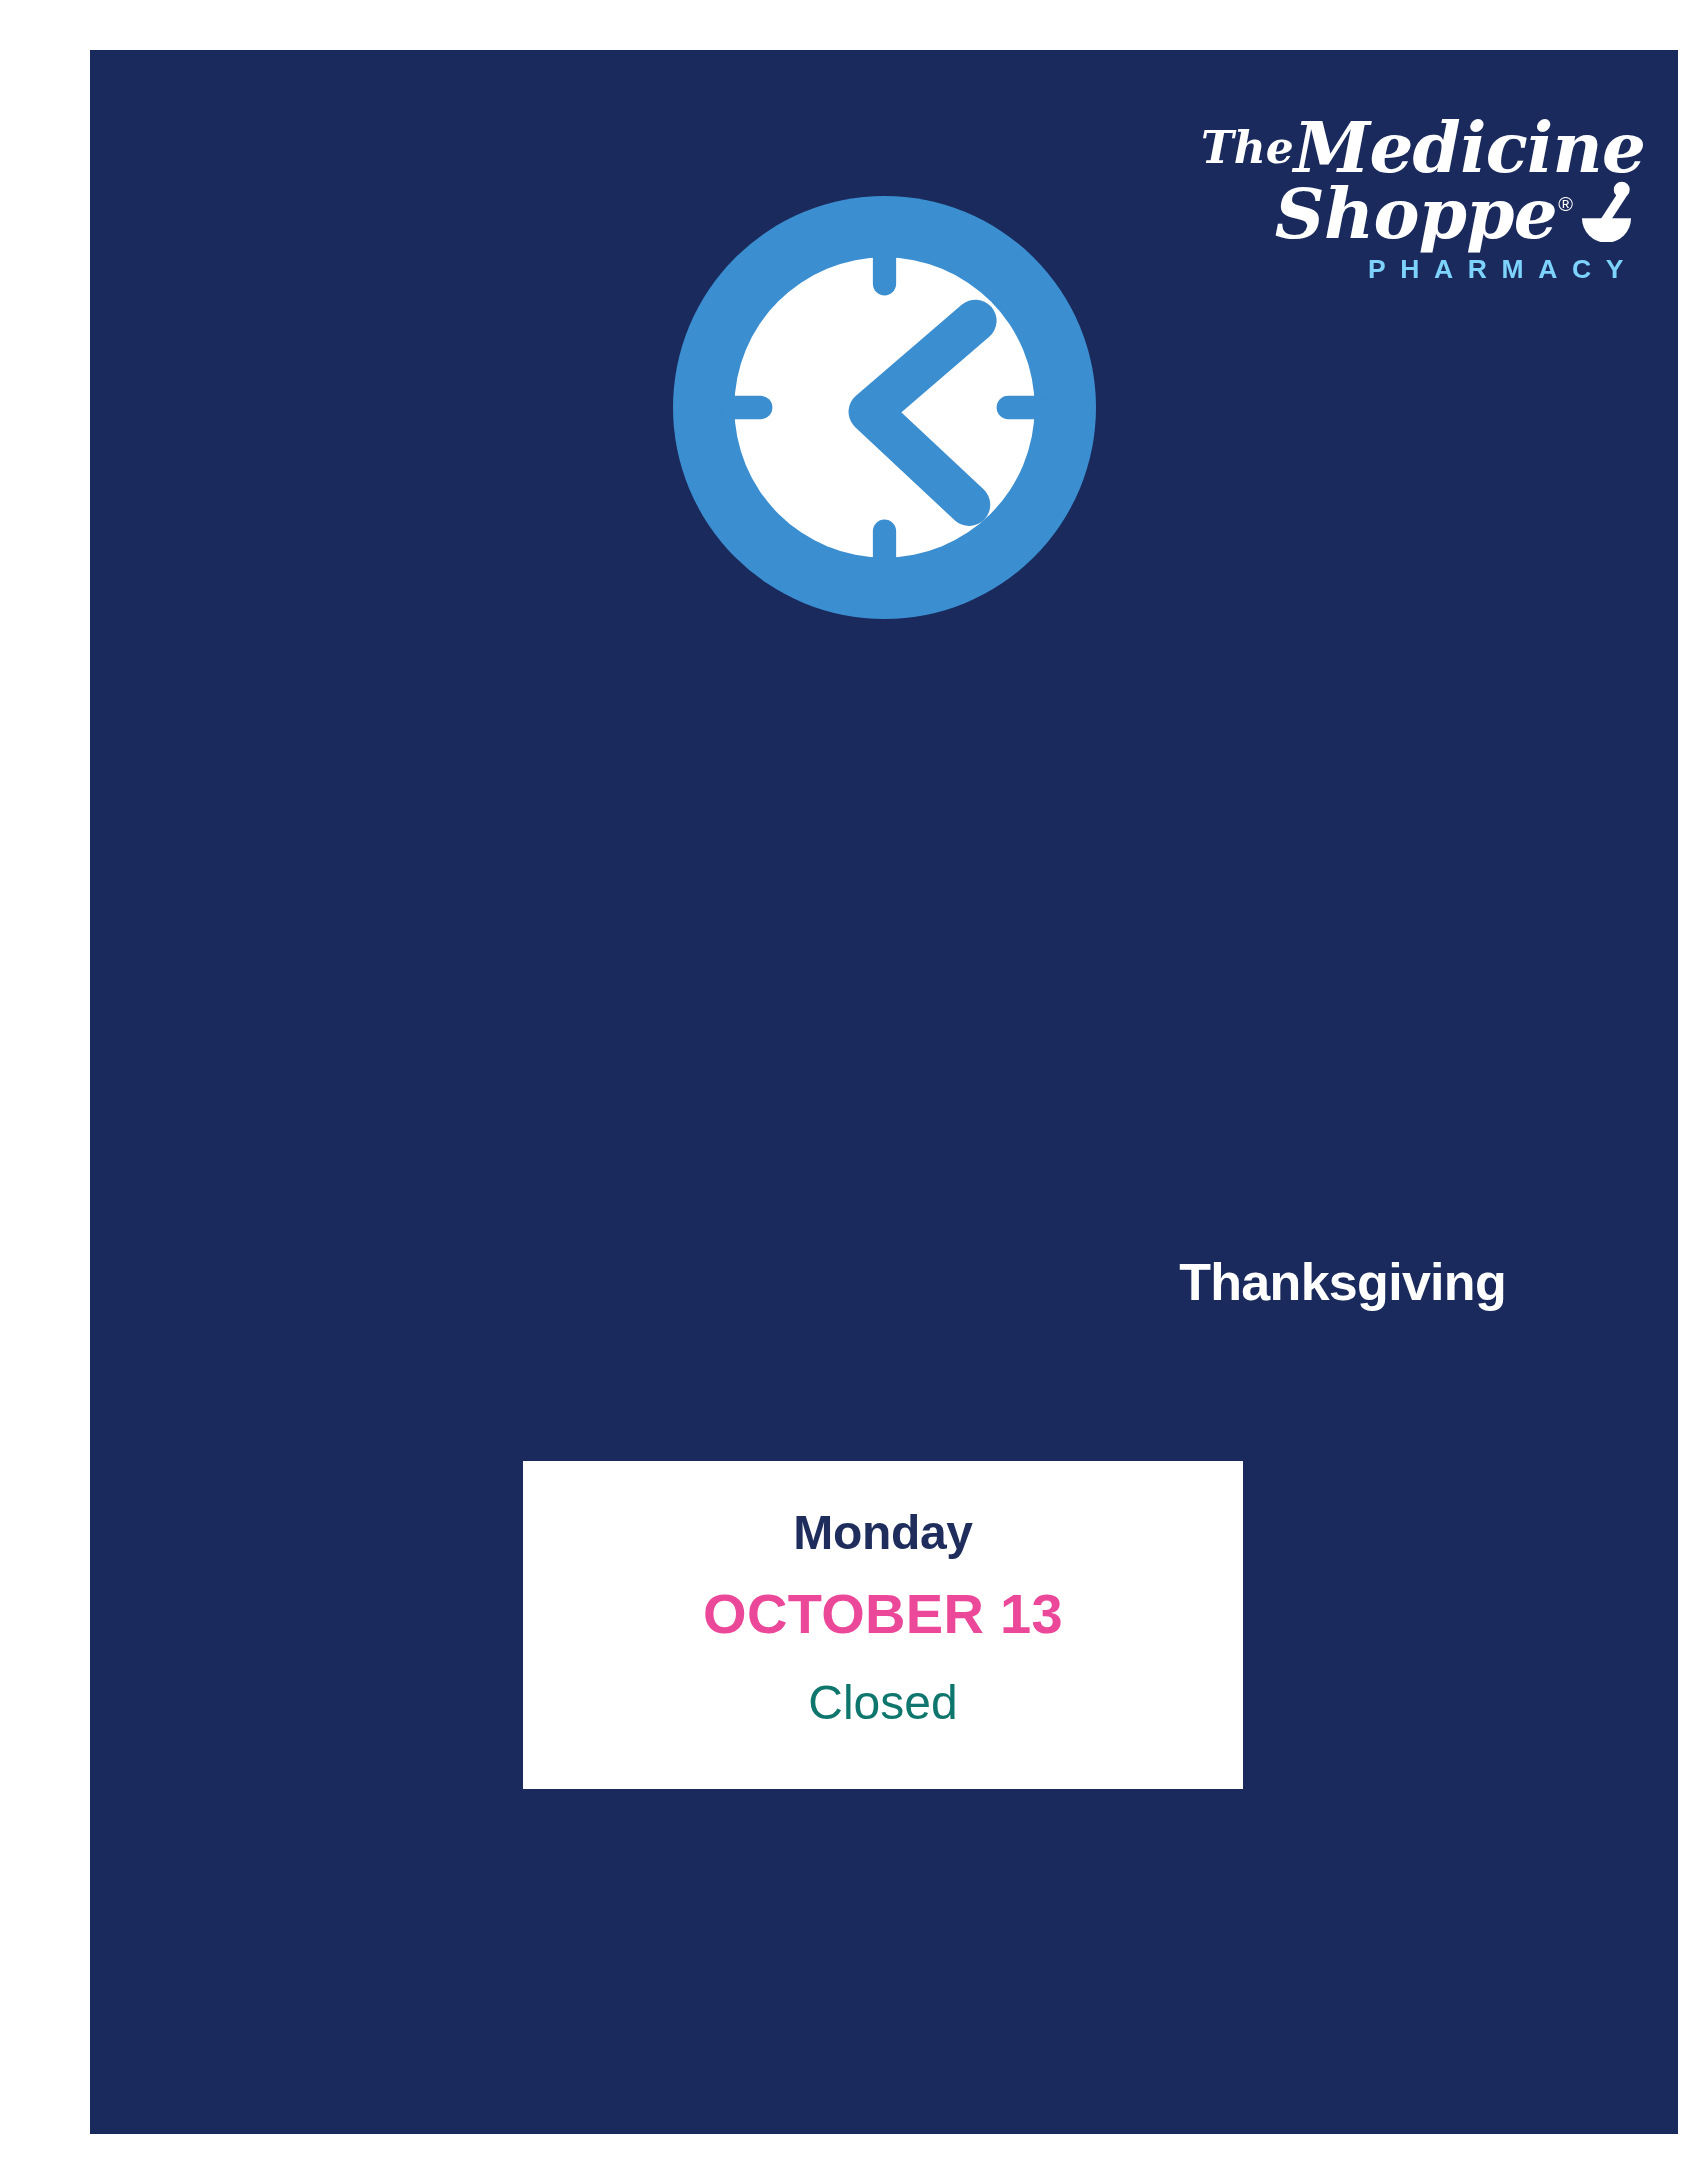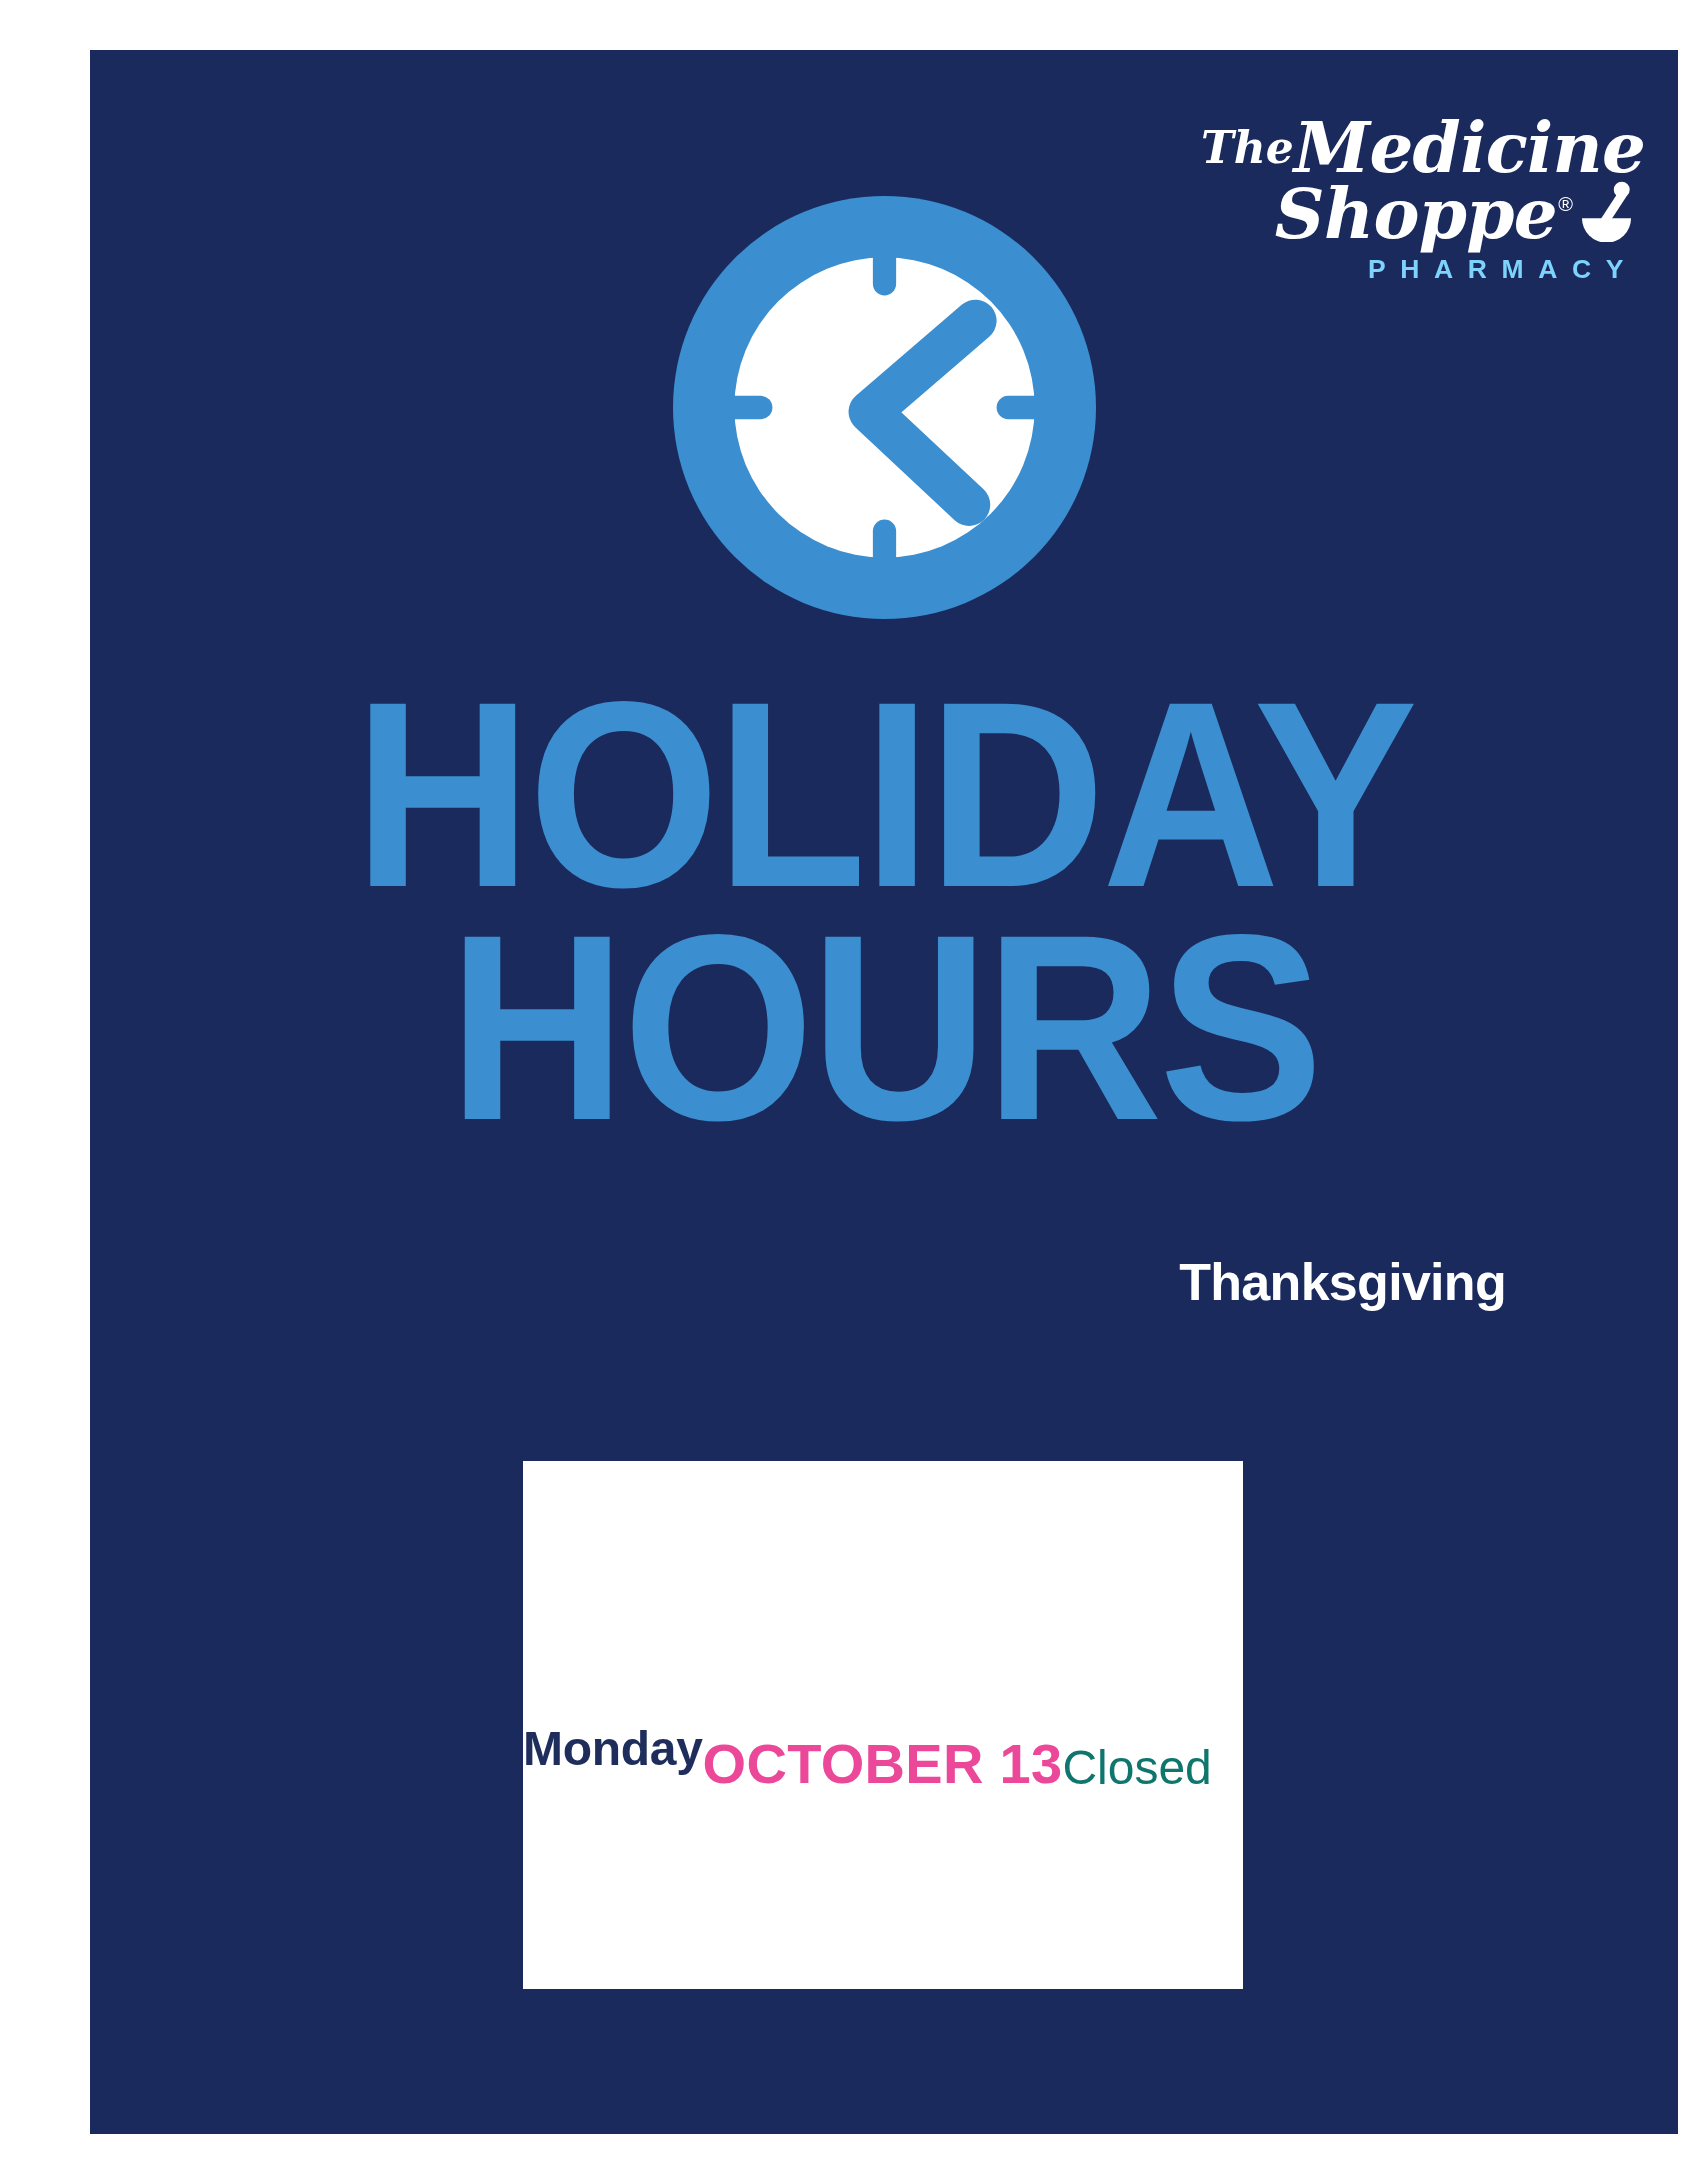--- a/index.html
+++ b/index.html
@@ -148,25 +148,25 @@
     letter-spacing: -0.7px;
     line-height: 1.1;
   }
 
   
   #hours-card {
     position: absolute;
     left: 433px;
     top: 1411px;
     width: 720px;
-    height: 528px;
+    height: 328px;
     background: #ffffff;
     box-sizing: border-box;
     display: flex;
-    flex-direction: row;
+    flex-direction: column;
     align-items: center;
     justify-content: flex-start;
     padding-top: 48px;
   }
   #hours-day {
     color: #1e2d5c;
     font-size: 48px;
     font-weight: bold;
     line-height: 1.0;
     letter-spacing: -0.3px;
@@ -231,24 +231,20 @@
 
         <rect x="94.5" y="22" width="11" height="25" rx="5.5" fill="#3b8ed0"></rect>
         <rect x="94.5" y="153" width="11" height="25" rx="5.5" fill="#3b8ed0"></rect>
         <rect x="22" y="94.5" width="25" height="11" rx="5.5" fill="#3b8ed0"></rect>
         <rect x="153" y="94.5" width="25" height="11" rx="5.5" fill="#3b8ed0"></rect>
 
         <path d="M143 59 L93 102 L140 146" fill="none" stroke="#3b8ed0" stroke-width="20" stroke-linecap="round" stroke-linejoin="round"></path>
       </svg>
     </div>
 
-    <div id="headline-block">
-      <span id="headline-line-1" class="headline-line">HOLIDAY</span>
-      <span id="headline-line-2" class="headline-line">HOURS</span>
-    </div>
 
     <div id="holiday-name">Thanksgiving</div>
 
     <div id="hours-card">
       <div id="hours-day">Monday</div>
       <div id="hours-date">OCTOBER 13</div>
       <div id="hours-status">Closed</div>
     </div>
 
   </div>

